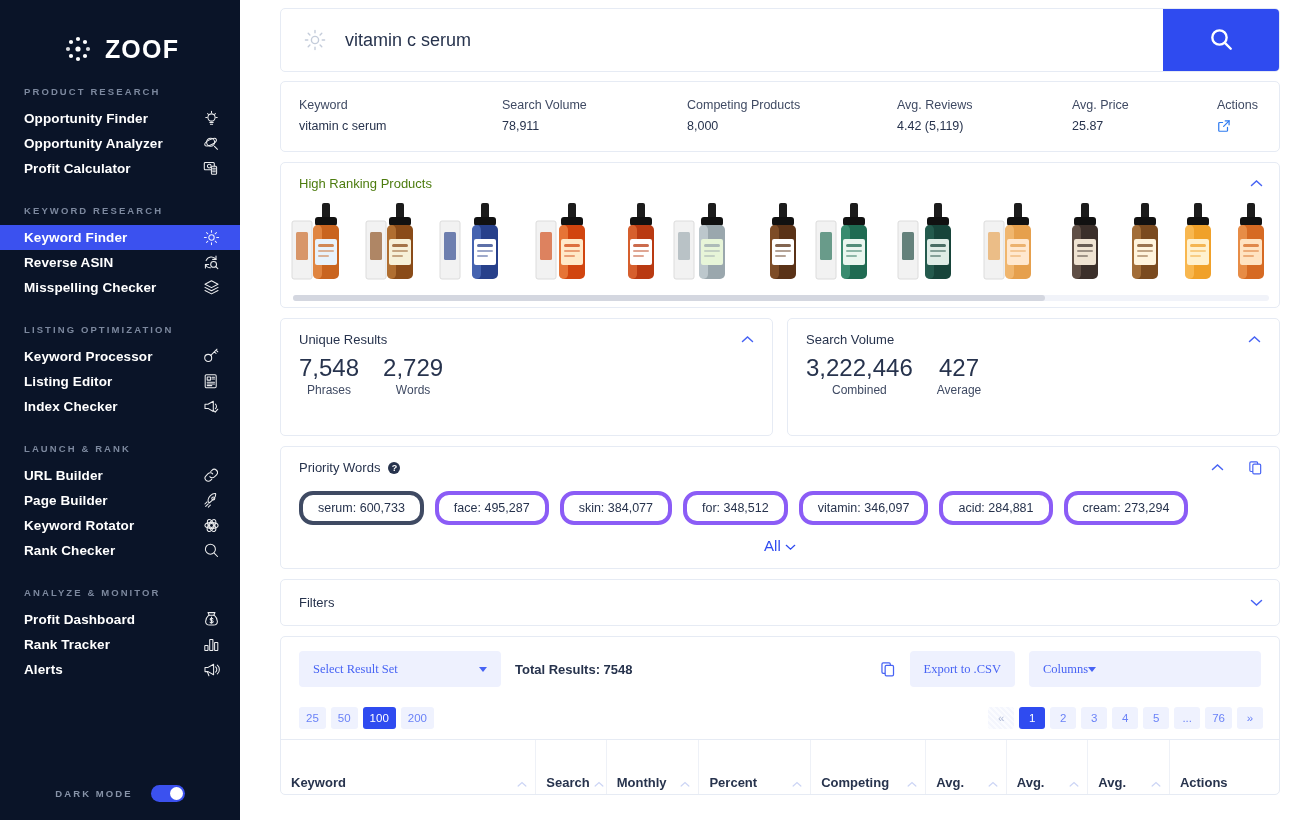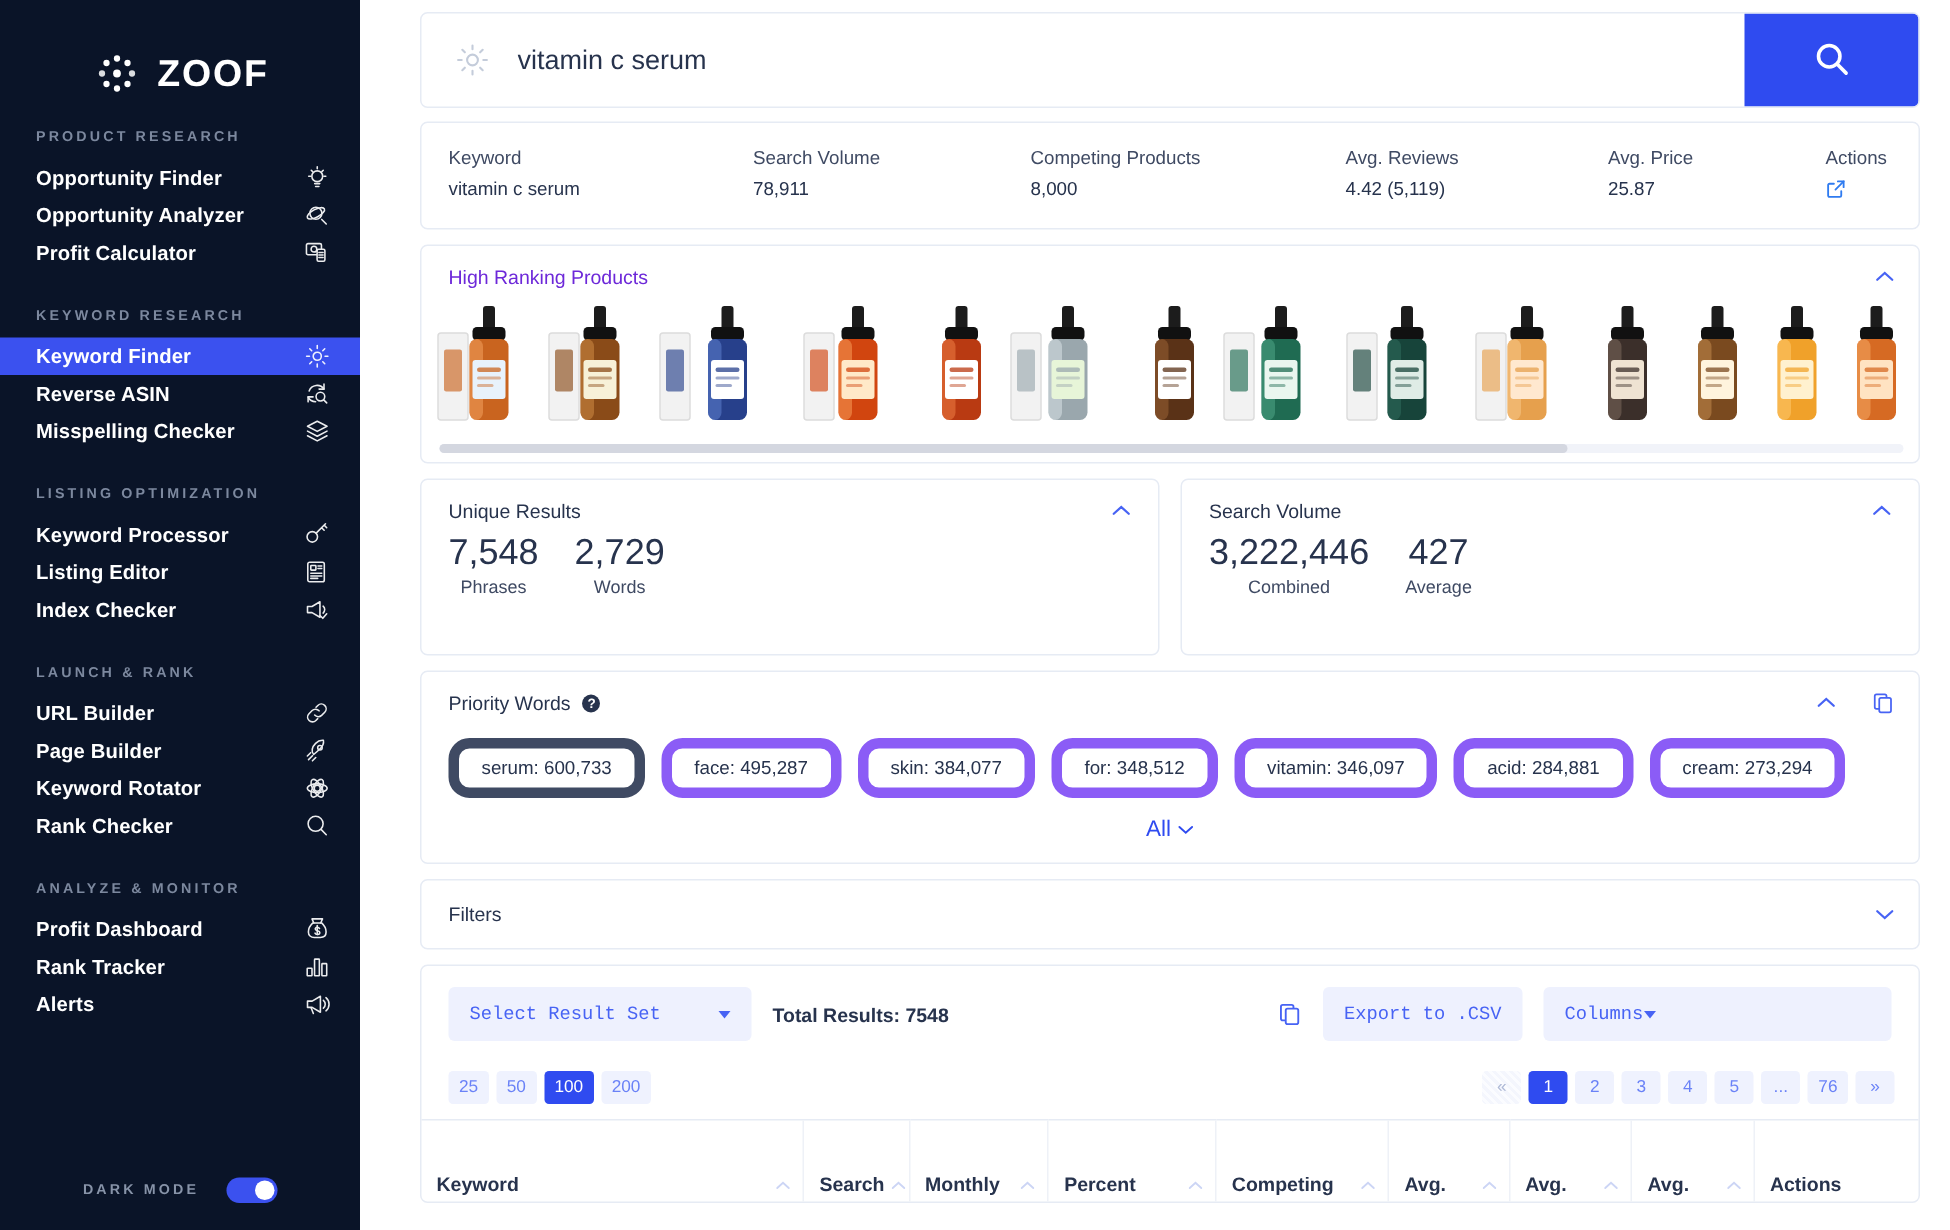--- a/index.html
+++ b/index.html
@@ -107,21 +107,21 @@
   .kw-c3 { width: 210px; }
   .kw-c4 { width: 175px; }
   .kw-c5 { width: 145px; }
   .kw-c6 { width: 80px; }
 
   
   .hrp-head {
     display: flex; align-items: center; justify-content: space-between;
     padding: 13px 16px 0 18px;
   }
-  .hrp-title { font-size: 13px; color: #6d28d9; }
+  .hrp-title { font-size: 13px; color: #4d7c0f; }
   .chev { color: #4763f4; font-size: 12px; cursor: pointer; line-height: 1; }
   .hrp-strip {
     display: flex; align-items: flex-end; gap: 0px;
     padding: 6px 0 0 8px; height: 100px; overflow: hidden;
   }
   .prod { flex: 0 0 auto; height: 92px; position: relative; }
   .hrp-scroll {
     height: 6px; background: #f1f3f9; margin: 4px 10px 6px 12px; border-radius: 3px;
     position: relative;
   }
@@ -156,21 +156,21 @@
   .pw-title-wrap { display: flex; align-items: center; gap: 8px; }
   .pw-title { font-size: 13px; color: #27334d; }
   .help-ico {
     width: 12px; height: 12px; border-radius: 50%; background: #27334d;
     color: #fff; font-size: 9px; display: flex; align-items: center;
     justify-content: center; font-weight: 700; cursor: pointer;
   }
   .pw-actions { display: flex; align-items: center; gap: 24px; }
   .chips { display: flex; gap: 11px; padding: 16px 18px 0 18px; flex-wrap: wrap; }
   .chip {
-    border: 7px solid #8b5cf6; border-radius: 14px; padding: 6px 15px;
+    border: 4px solid #8b5cf6; border-radius: 14px; padding: 6px 15px;
     font-size: 12.5px; color: #27334d; background: #fff; cursor: pointer;
     white-space: nowrap;
   }
   .chip.sel { border-color: #3f4a63; }
   .pw-all {
     text-align: center; padding: 12px 0 14px 0;
     font-size: 15px; color: #2f4bf0; cursor: pointer;
   }
 
   
@@ -182,21 +182,21 @@
 
   
   .toolbar {
     display: flex; align-items: center; gap: 14px;
     padding: 14px 18px;
   }
   .btn-soft {
     background: #eef1fe; border: none; border-radius: 4px;
     font-size: 12.5px; color: #4763f4; padding: 0 14px; height: 36px;
     display: flex; align-items: center; cursor: pointer;
-    font-family: Liberation Mono, monospace;
+    font-family: Liberation Serif, serif;
   }
   .sel-box {
     width: 202px; justify-content: space-between;
   }
   .columns-box { width: 232px; justify-content: flex-start; }
   .caret { border-left: 4px solid transparent; border-right: 4px solid transparent;
            border-top: 5px solid #4763f4; }
   .total-results { font-size: 13px; color: #27334d; font-weight: 700; }
   .toolbar-spacer { flex: 1; }
   .icon-btn { cursor: pointer; display: flex; align-items: center; }

